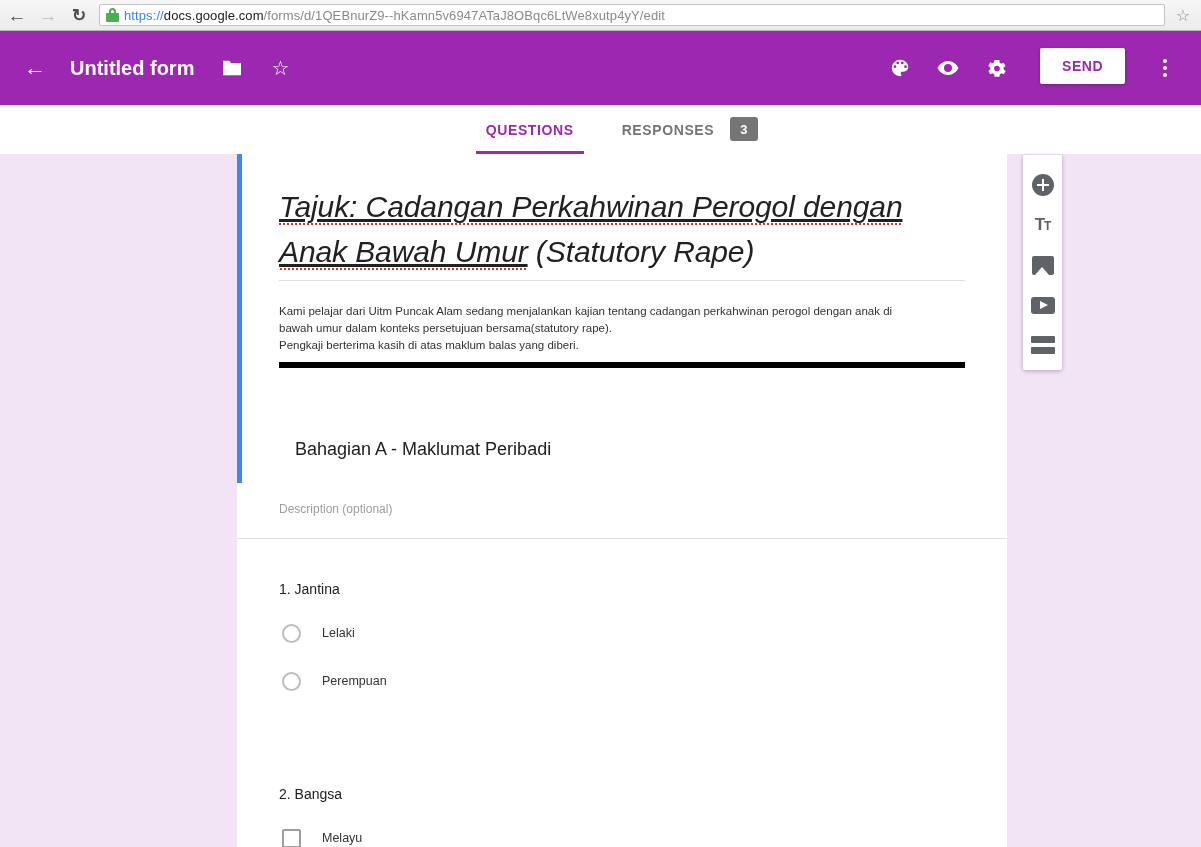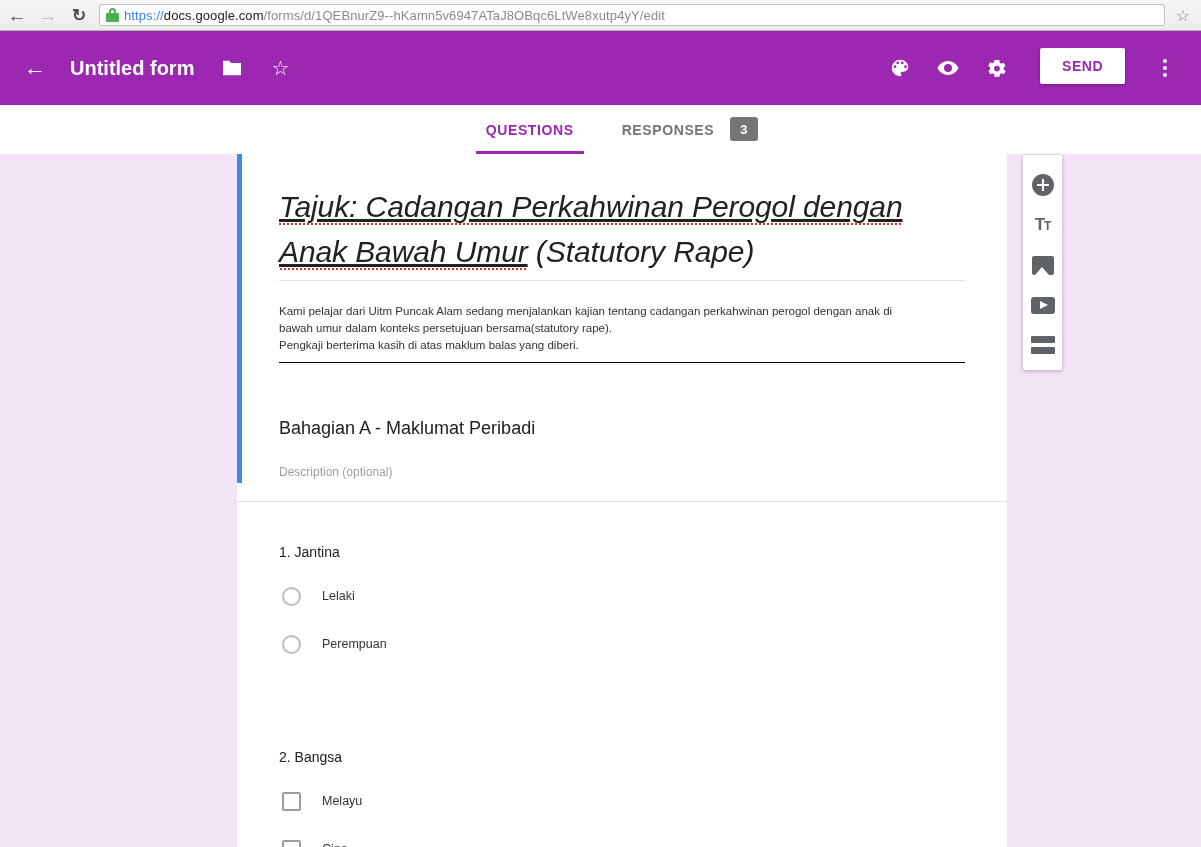--- a/index.html
+++ b/index.html
@@ -217,31 +217,31 @@
     padding-bottom: 3px;
   }
   .doc-title .plain { text-decoration: none; }
 
   .doc-desc {
     font-size: 11.5px;
     line-height: 17px;
     color: #333333;
     margin: 0;
     padding: 22px 0 8px 0;
-    border-bottom: 1px solid #000000;
+    border-bottom: 6px solid #000000;
   }
   .doc-desc .spell-line {
     display: block;
   }
 
   .section-block { padding-top: 55px; }
   .section-title {
     font-size: 18px;
     color: #212121;
-    margin: 0;
+    margin: 16px;
     font-weight: normal;
   }
   .section-desc {
     font-size: 12px;
     color: #9e9e9e;
     margin: 0;
     padding-top: 26px;
     padding-bottom: 22px;
   }
 

